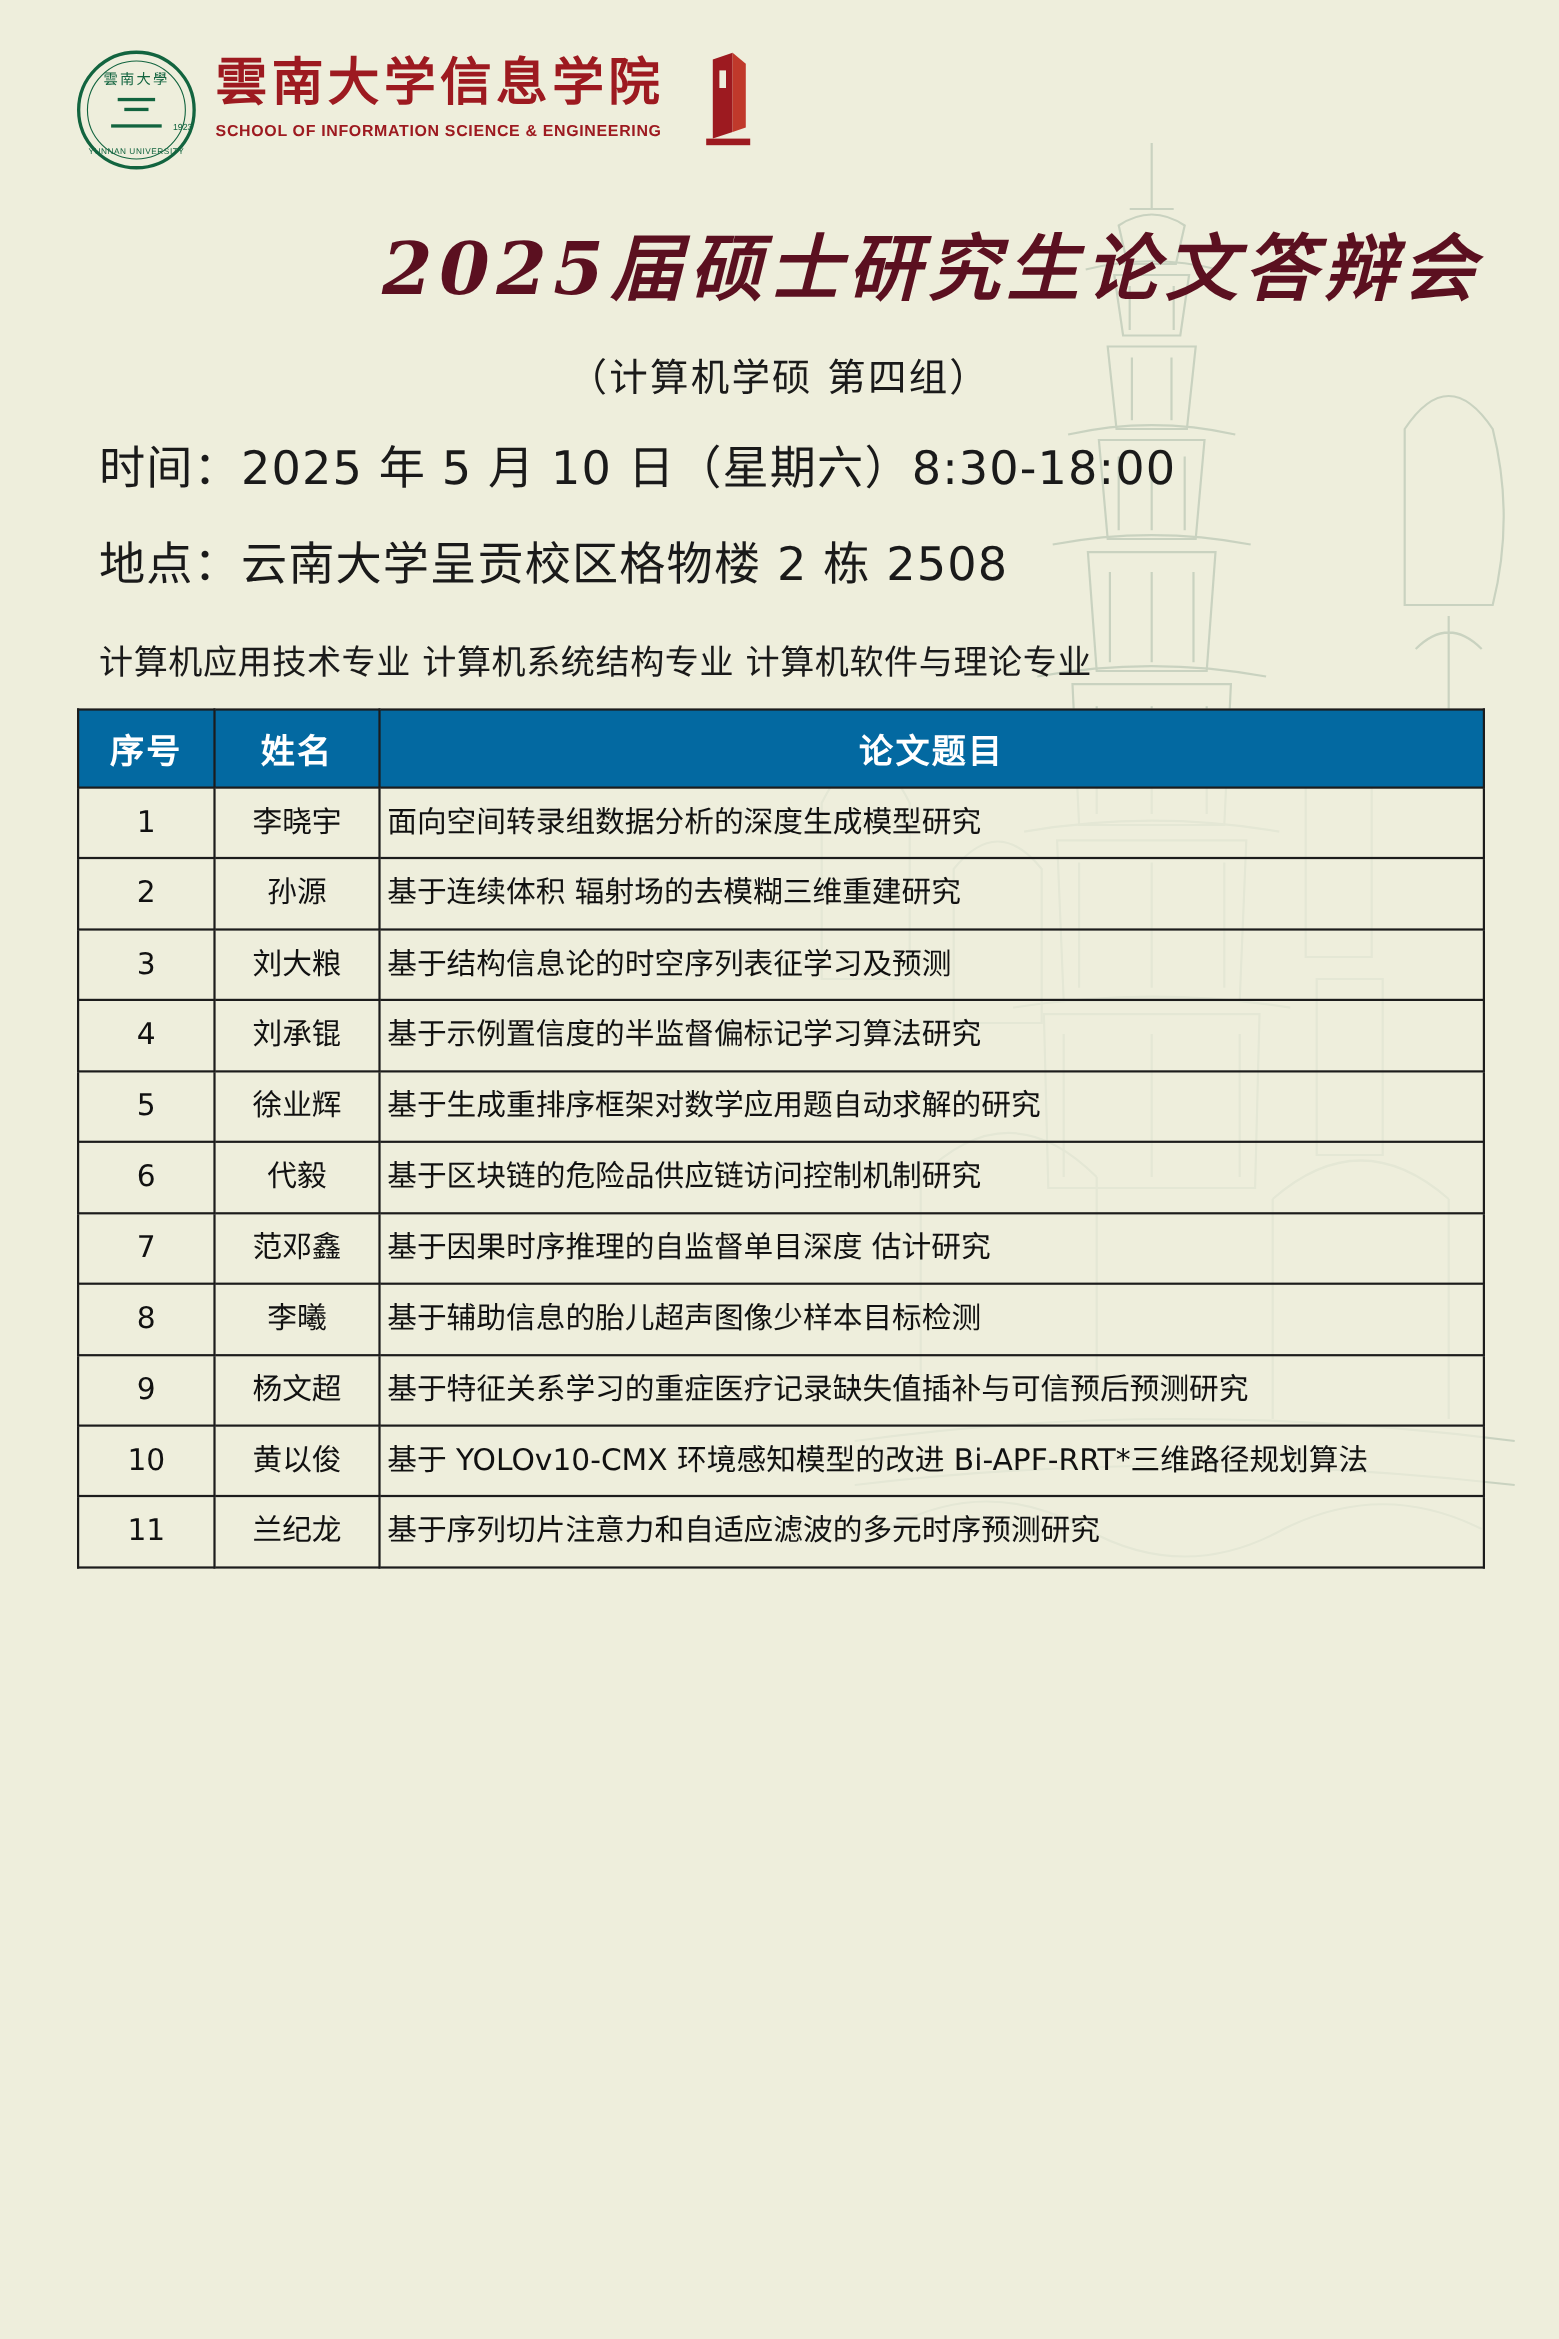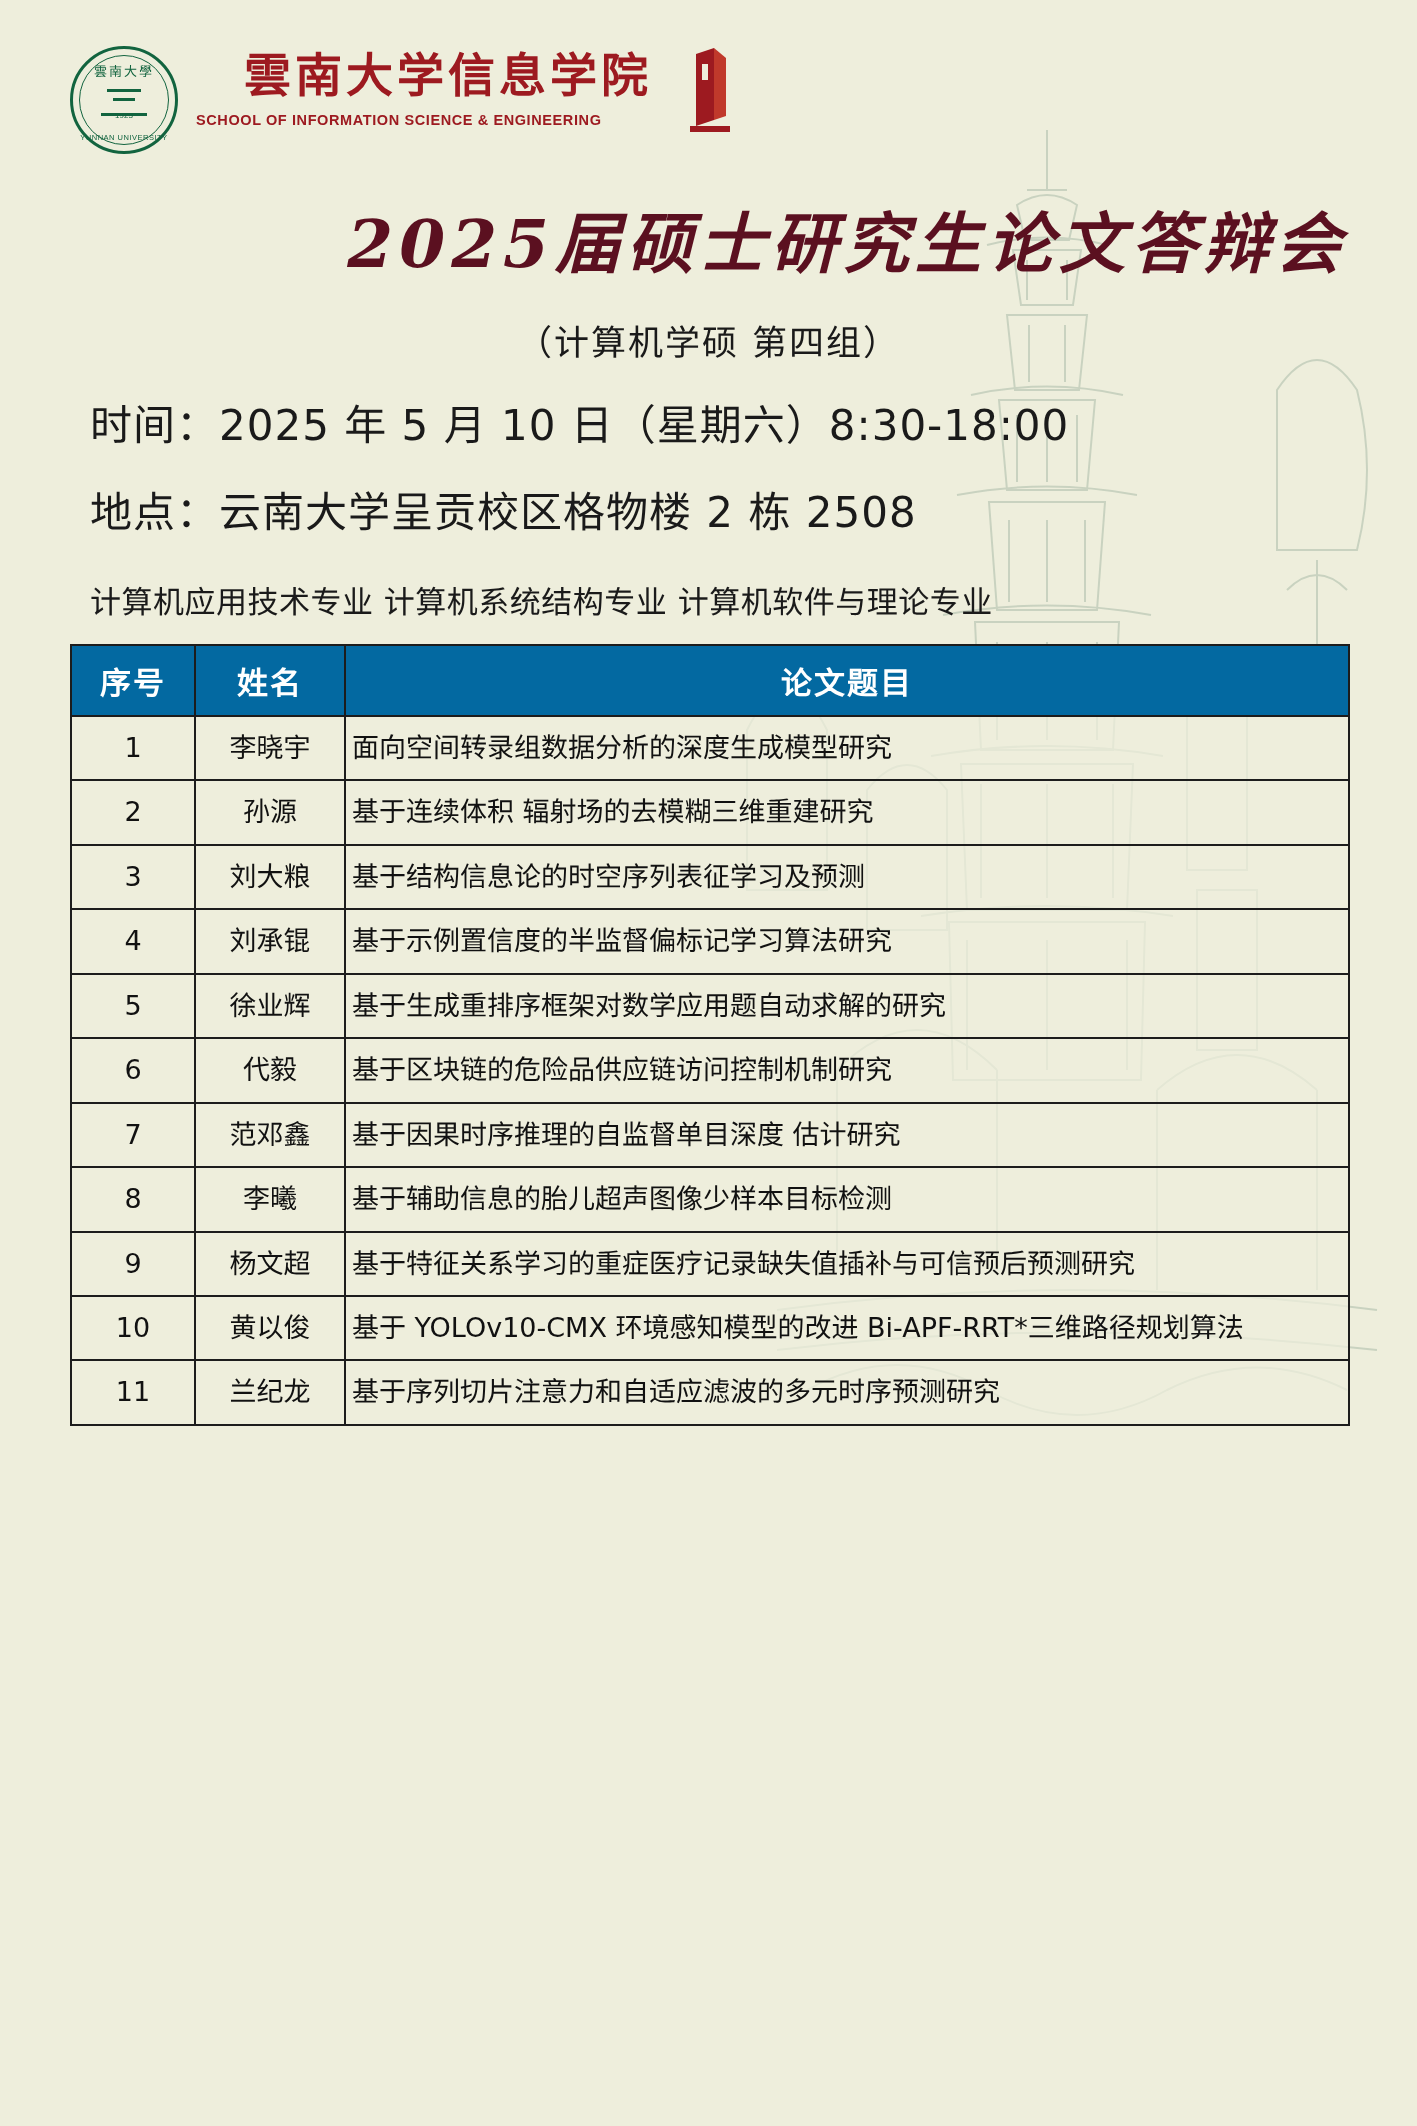--- a/index.html
+++ b/index.html
@@ -96,21 +96,21 @@
     right: 12px;
     top: 15px;
     height: 3px;
     background: #12643f;
   }
   .seal-year {
     position: absolute;
     top: 62px;
     left: 0;
     right: 0;
-    text-align: center;
+    text-align: right;
     font-size: 8px;
     color: #12643f;
   }
   .seal-bottom {
     position: absolute;
     bottom: 9px;
     left: 0;
     right: 0;
     text-align: center;
     font-size: 7.5px;
@@ -121,21 +121,20 @@
   .logo-text-block {
     padding-top: 4px;
   }
   .logo-cn {
     font-size: 47px;
     font-weight: bold;
     color: #9d1a20;
     letter-spacing: 4px;
     line-height: 1.1;
     font-family: "DejaVu Sans", sans-serif;
-    margin-left: 48px;
   }
   .logo-en {
     font-size: 14.5px;
     font-weight: bold;
     color: #9d1a20;
     letter-spacing: .6px;
     margin-top: 10px;
     font-family: "Liberation Sans", sans-serif;
   }
   .logo-mark {

